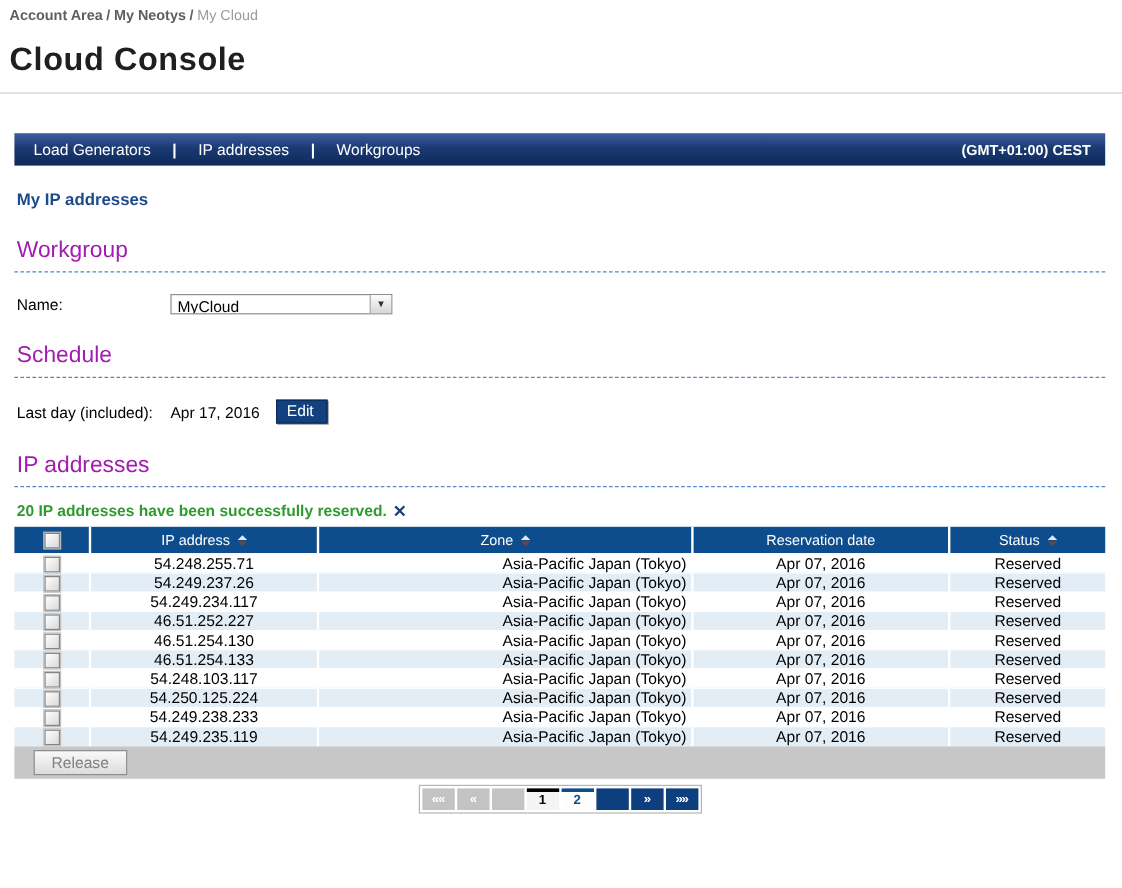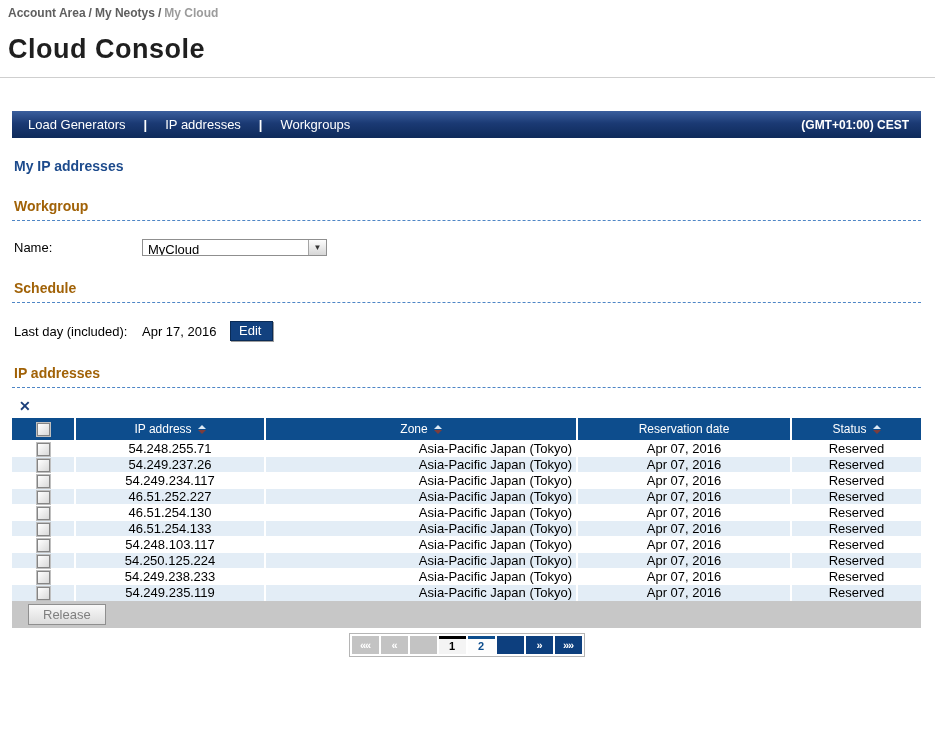--- a/index.html
+++ b/index.html
@@ -7,21 +7,21 @@
   body {
     width:935px; height:740px; overflow:hidden;
     font-family:"Liberation Sans", sans-serif;
     font-size:13px; color:#000;
   }
 
   
   .breadcrumb { padding:6px 8px 0 8px; font-size:12px; color:#9b9b9b; }
   .breadcrumb .crumb-strong { font-weight:bold; color:#5f5f5f; }
   .breadcrumb .crumb-sep { font-weight:bold; color:#5f5f5f; padding:0 3px; }
-  .breadcrumb .crumb-last { color:#9b9b9b;font-weight:bold; }
+  .breadcrumb .crumb-last { color:#9b9b9b; }
 
   
   .title-wrap { border-bottom:1px solid #cfcfcf; padding:14px 8px 12px 8px; }
   .page-title { margin:0; font-size:27px; font-weight:bold; color:#1f1f1f; letter-spacing:0.5px; }
 
   
   .navbar {
     margin:33px 14px 18px 12px; height:27px;
     background:linear-gradient(to bottom,#3b5f9e 0%,#1b3a74 45%,#0e2a5a 100%);
     display:flex; align-items:center; padding:0 12px;
@@ -29,21 +29,21 @@
   }
   .nav-item { color:#fff; cursor:pointer; padding:0 4px; }
   .nav-sep { font-weight:bold; padding:0 14px; }
   .nav-tz { margin-left:auto; font-weight:bold; font-size:12px; }
 
   
   .content { margin:0 14px 0 12px; }
   .main-heading { margin:20px 0 0 2px; font-size:14px; font-weight:bold; color:#1c4a8c; }
 
   .section-heading {
-    margin:24px 0 0 2px; font-size:14px; font-weight:bold; color:#a16207;
+    margin:24px 0 0 2px; font-size:19px; font-weight:normal; color:#a21caf;
     padding-bottom:4px;
   }
   .dashed { border-bottom:1px dashed #4f86c6; margin-top:2px; }
 
   .form-row { display:flex; align-items:center; margin:18px 0 0 2px; }
   .form-label { width:128px; }
 
   
   .select {
     width:185px; height:17px; border:1px solid #8f8f8f; background:#fff;
@@ -157,20 +157,21 @@
   <div class="form-row">
     <span class="form-label">Last day (included):</span>
     <span class="sched-value">Apr 17, 2016</span>
     <button class="btn-navy btn-edit">Edit</button>
   </div>
 
   <div class="section-heading">IP addresses</div>
   <div class="dashed"></div>
 
   <div class="success-row">
+    <span class="success-msg">20 IP addresses have been successfully reserved.</span>
     <span class="close-x">✕</span>
   </div>
 
   <table class="ip-table">
     <colgroup>
       <col class="col-check">
         <col class="col-ip">
         <col class="col-zone">
         <col class="col-date">
         <col class="col-status">

